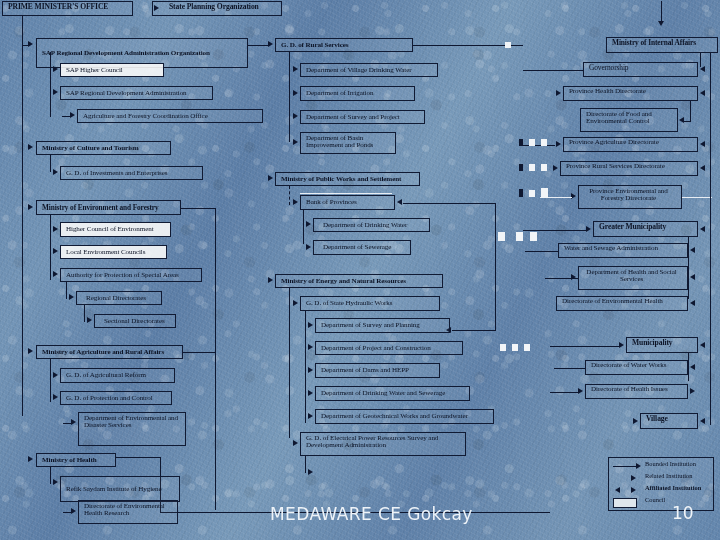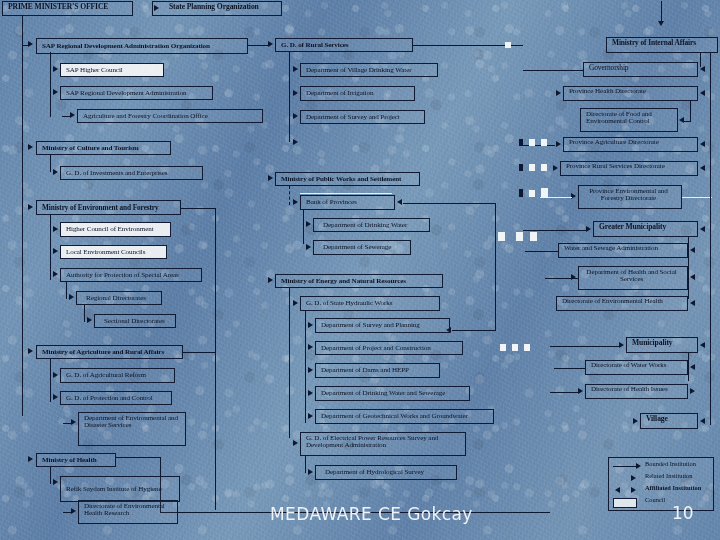--- a/index.html
+++ b/index.html
@@ -100,21 +100,21 @@
   <div class="box bold" style="left:2px;top:1px;width:131px;height:15px;font-size:7.6px;"><span>PRIME MINISTER'S OFFICE</span></div>
 
   <div class="box bold" style="left:152px;top:1px;width:130px;height:15px;font-size:7.6px;padding-left:16px;"><span>State Planning Organization</span></div>
   <div class="ar r" style="left:154px;top:5px;"></div>
 
   <div class="v" style="left:22px;top:16px;height:400px;"></div>
 
   <div class="v" style="left:661px;top:1px;height:20px;"></div>
   <div class="ar d" style="left:658px;top:21px;"></div>
 
-  <div class="box bold c" style="left:36px;top:38px;width:212px;height:16px;font-size:7.1px;">
+  <div class="box bold c" style="left:36px;top:38px;width:212px;height:30px;font-size:7.1px;">
       <span>SAP Regional Development Administration Organization</span>
     </div>
   <div class="ar r" style="left:28px;top:41px;"></div>
   <div class="h" style="left:22px;top:45px;width:7px;"></div>
 
   <div class="v" style="left:50px;top:52px;height:65px;"></div>
 
   <div class="box light c" style="left:60px;top:63px;width:104px;height:14px;font-size:7.1px;">
       <span>SAP Higher Council</span>
     </div>
@@ -237,20 +237,21 @@
   <div class="box c" style="left:300px;top:86px;width:115px;height:15px;font-size:7.1px;">
       <span>Department of Irrigation</span>
     </div>
   <div class="ar r" style="left:293px;top:90px;"></div>
 
   <div class="box c" style="left:300px;top:110px;width:125px;height:14px;font-size:7.1px;">
       <span>Department of Survey and Project</span>
     </div>
   <div class="ar r" style="left:293px;top:113px;"></div>
 
+  <div class="box two" style="left:300px;top:132px;width:96px;height:22px;font-size:7.1px;padding-top:2px;"><span>Department of Basin Improvement and Ponds</span></div>
   <div class="ar r" style="left:293px;top:139px;"></div>
 
   <div class="box bold c" style="left:275px;top:172px;width:145px;height:14px;font-size:7.1px;">
       <span>Ministry of Public Works and Settlement</span>
     </div>
   <div class="ar r" style="left:268px;top:175px;"></div>
 
   <div class="vd" style="left:289px;top:186px;height:19px;"></div>
   <div class="box c" style="left:300px;top:195px;width:95px;height:15px;font-size:7.1px;">
       <span>Bank of Provinces</span>
@@ -311,23 +312,20 @@
 
   <div class="box c" style="left:315px;top:409px;width:179px;height:15px;font-size:7.1px;">
       <span>Department of Geotechnical Works and Groundwater</span>
     </div>
   <div class="ar r" style="left:308px;top:413px;"></div>
 
   <div class="box two" style="left:300px;top:432px;width:166px;height:24px;font-size:7.1px;padding-top:2px;"><span>G. D. of Electrical Power Resources Survey and Development Administration</span></div>
   <div class="ar r" style="left:293px;top:440px;"></div>
 
   <div class="v" style="left:305px;top:456px;height:17px;"></div>
-  <div class="box c" style="left:315px;top:465px;width:142px;height:15px;font-size:7.1px;padding-left:9px;">
-      <span>Department of Hydrological Survey</span>
-    </div>
   <div class="ar r" style="left:308px;top:469px;"></div>
 
   <div class="box bold ctr" style="left:606px;top:37px;width:112px;height:16px;font-size:7.4px;padding-right:4px;"><span>Ministry of Internal Affairs</span></div>
 
   <div class="v" style="left:700px;top:53px;height:14px;"></div>
 
   <div class="box ctr" style="left:583px;top:62px;width:115px;height:15px;font-size:7.4px;padding-right:5px;"><span>Governorship</span></div>
   <div class="ar l" style="left:700px;top:66px;"></div>
   <div class="h" style="left:523px;top:70px;width:60px;"></div>
 

